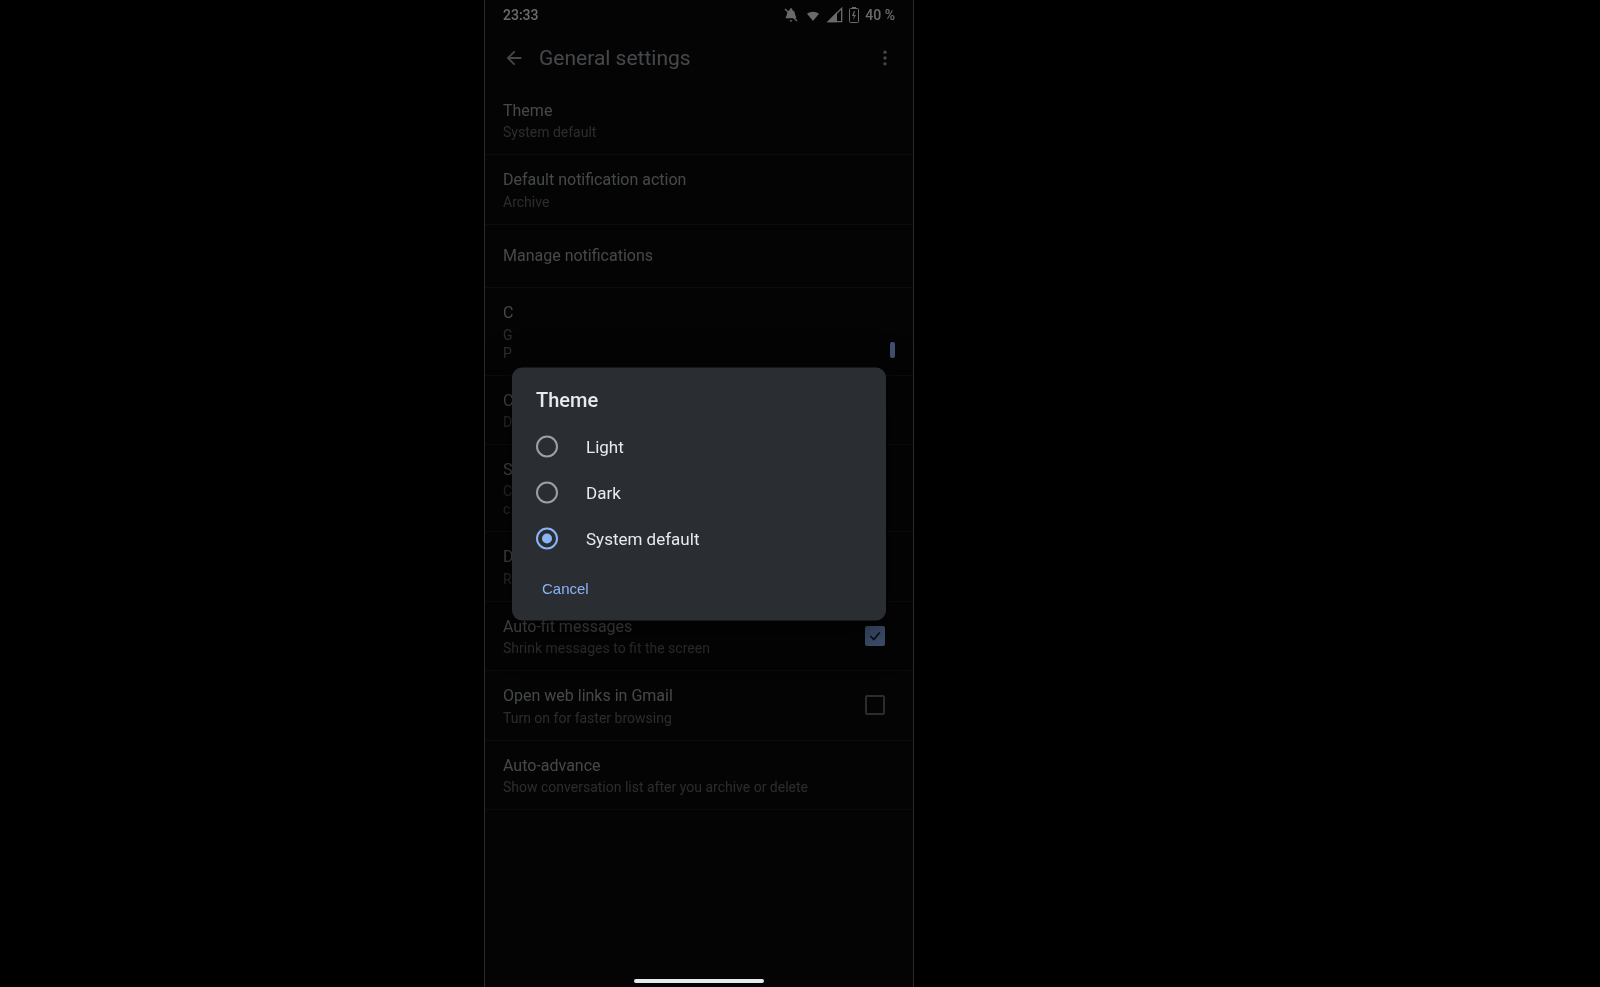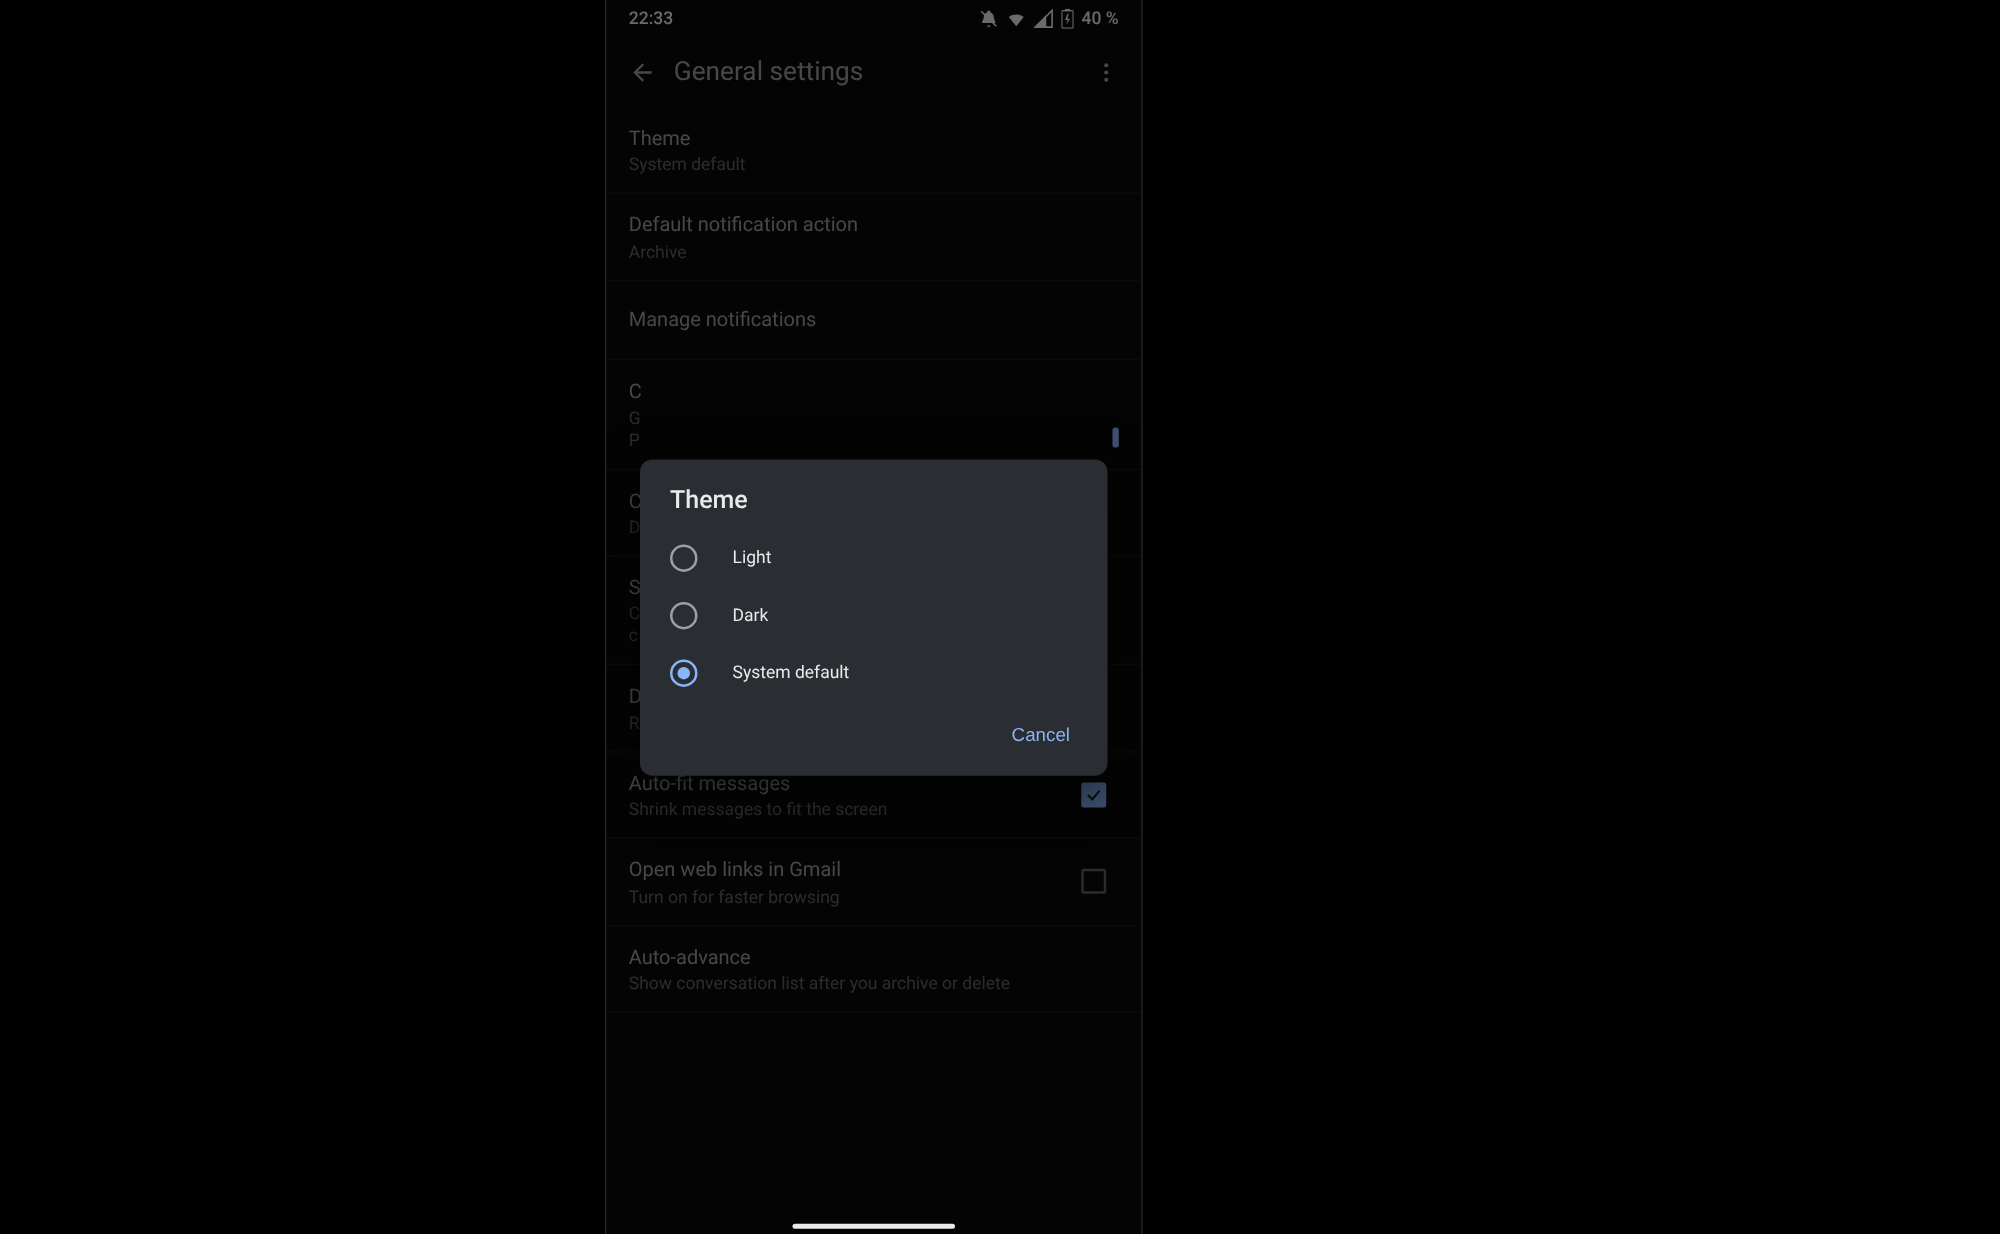--- a/index.html
+++ b/index.html
@@ -92,29 +92,29 @@
     font-weight: 500;
     padding: 20px 24px 12px;
   }
   .radio-row {
     display: flex;
     align-items: center;
     padding: 12px 24px;
     gap: 28px;
     cursor: pointer;
   }
-  .radio-label { color: #e8eaed; font-size: 14px; }
+  .radio-label { color: #e8eaed; font-size: 17px; }
   .radio {
     width: 22px; height: 22px; border: 2px solid #9aa0a6; border-radius: 50%;
     display: flex; align-items: center; justify-content: center;
   }
   .radio.selected { border-color: #8ab4f8; }
   .radio.selected .dot { width: 10px; height: 10px; border-radius: 50%; background: #8ab4f8; }
   .dialog-actions {
-    display: flex; justify-content: flex-end; padding: 8px 16px 8px;
+    display: flex; justify-content: flex-start; padding: 8px 16px 8px;
   }
   .dialog-actions .btn {
     color: #8ab4f8; font-size: 15px; font-weight: 500;
     padding: 10px 14px; background: none; border: none; cursor: pointer;
   }
   
   .gesture-bar {
     position: absolute;
     bottom: 4px; left: 50%; transform: translateX(-50%);
     width: 130px; height: 4px; border-radius: 2px; background: #e8eaed;
@@ -126,21 +126,21 @@
     width: 5px; height: 16px; background: #8ab4f8;
     border-radius: 2px;
   }
 </style>
 </head>
 <body>
 
 <div class="phone">
 
   <div class="status-bar">
-    <div>22:33</div>
+    <div>23:33</div>
     <div class="status-right">
       <span>
         <svg width="16" height="16" viewBox="0 0 24 24" fill="#e8eaed">
             <path d="M12 22c1.1 0 2-.9 2-2h-4a2 2 0 0 0 2 2zM18 11v-1a6 6 0 0 0-4-5.65V4a2 2 0 1 0-4 0v.35A6 6 0 0 0 6 10v1l-2 5v1h16v-1l-2-5z"></path>
             <line x1="3" y1="3" x2="21" y2="21" stroke="#e8eaed" stroke-width="2"></line>
           </svg>
       </span>
       <span>
         <svg width="16" height="16" viewBox="0 0 24 24" fill="#e8eaed">
             <path d="M12 21l9-11c-5-4-13-4-18 0l9 11z"></path>

